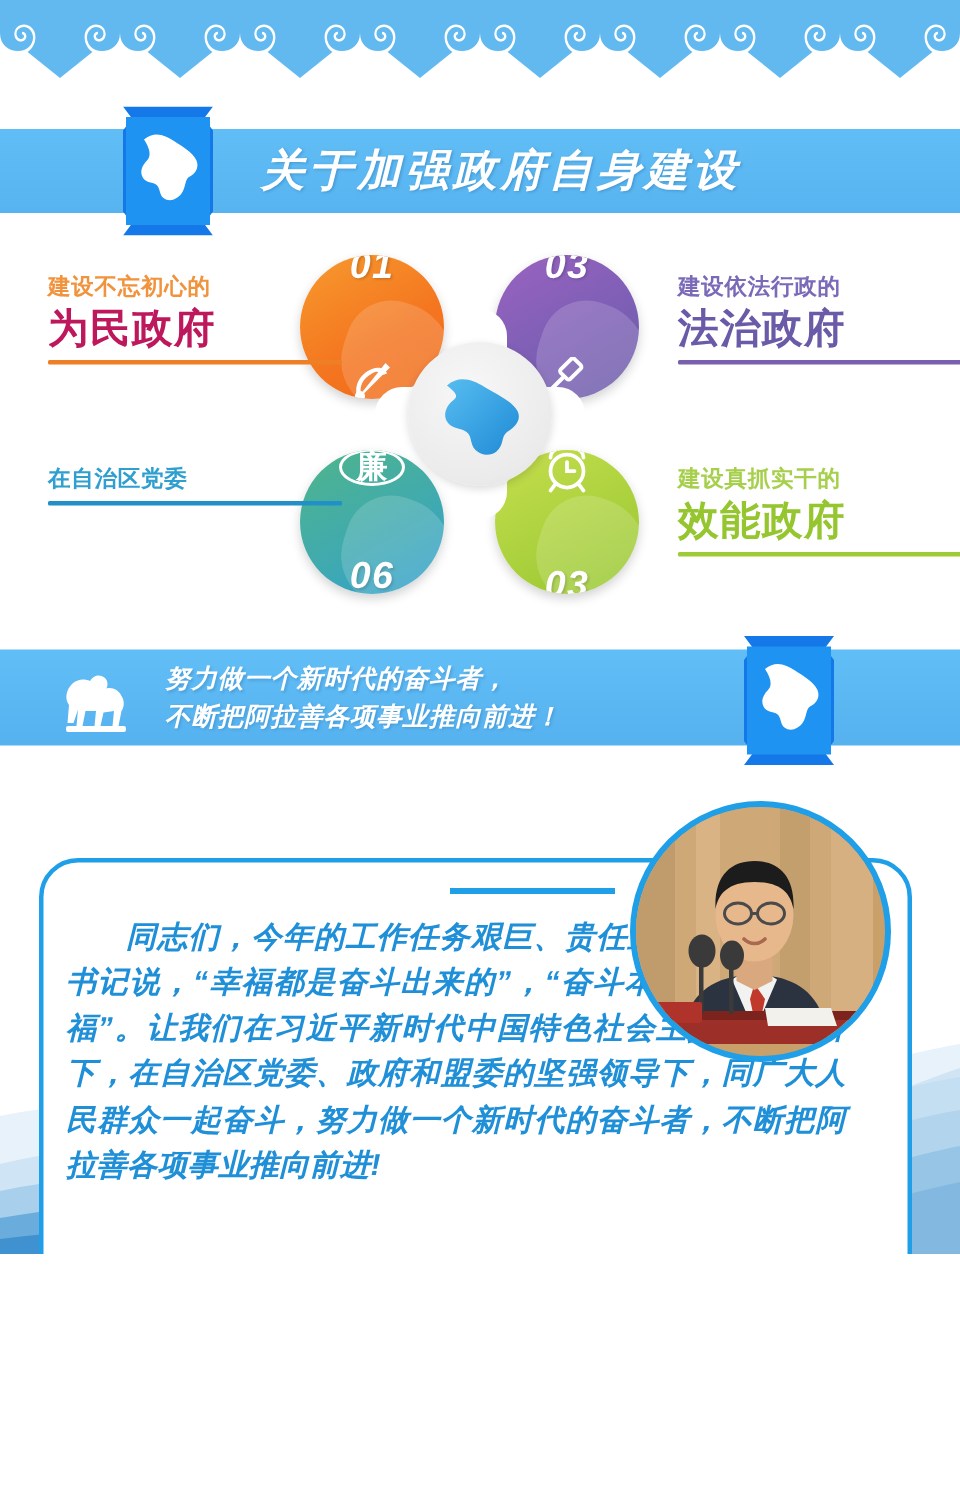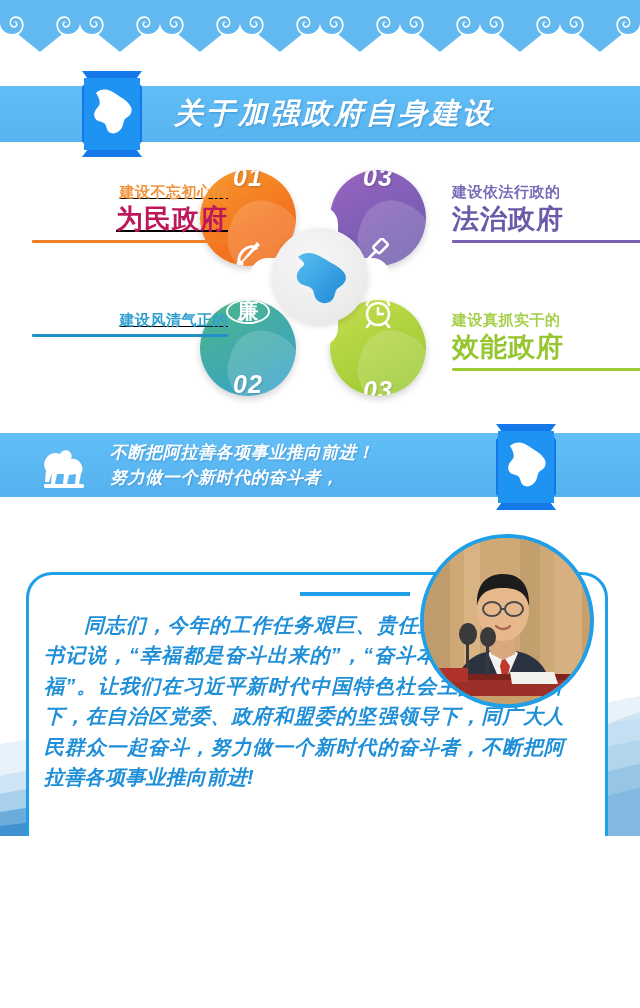--- a/index.html
+++ b/index.html
@@ -79,21 +79,21 @@
     box-shadow:0 2px 6px rgba(0,0,0,.14);z-index:6;
     display:flex;align-items:center;justify-content:center;
   }
   .white-link{position:absolute;background:#fff;z-index:5;}
 
   
   .qlabel{position:absolute;width:196px;}
   .qlabel .cap{font-size:15px;font-weight:bold;letter-spacing:.5px;line-height:1.1;}
   .qlabel .big{font-size:27px;font-weight:bold;letter-spacing:1px;line-height:1.15;margin-top:3px;}
   .qlabel .bar{height:3px;margin-top:5px;border-radius:1px;}
-  .lft{left:32px;text-align:right;text-decoration:underline;}
+  .lft{left:32px;text-align:left;}
   .rgt{left:452px;text-align:left;}
 
   
   .slogan{
     position:absolute;left:0;top:433px;width:640px;height:64px;z-index:4;
     background:linear-gradient(180deg,#62bef6 0%,#55b2ef 100%);
   }
   .slogan-row{
     position:absolute;left:0;top:428px;width:640px;height:74px;z-index:6;
     display:flex;align-items:center;
@@ -220,21 +220,21 @@
           </svg>
         </div>
       </div>
       <div class="gloss"></div>
     </div>
 
     <div class="circle c04">
       <div class="inner">
         <div class="lian">廉</div>
         <div class="rule"></div>
-        <div class="num">02</div>
+        <div class="num">06</div>
       </div>
       <div class="gloss"></div>
     </div>
 
     <div class="circle c03">
       <div class="inner">
         <div class="gi">
           <svg width="38" height="36" viewBox="0 0 38 36">
             <g fill="none" stroke="#fff" stroke-width="2.5" stroke-linecap="round">
               <circle cx="19" cy="20" r="11"></circle>
@@ -274,21 +274,21 @@
       <div class="bar" style="background:#ef7f24;"></div>
     </div>
 
     <div class="qlabel rgt" style="top:24px;">
       <div class="cap" style="color:#7b6ab8;">建设依法行政的</div>
       <div class="big" style="color:#6b5aa8;">法治政府</div>
       <div class="bar" style="background:#7a5fae;"></div>
     </div>
 
     <div class="qlabel lft" style="top:152px;">
-      <div class="cap" style="color:#2f9fd0;">建设风清气正的</div>
+      <div class="cap" style="color:#2f9fd0;">在自治区党委</div>
       <div class="bar" style="background:#2090c6;"></div>
     </div>
 
     <div class="qlabel rgt" style="top:152px;">
       <div class="cap" style="color:#a6cf4c;">建设真抓实干的</div>
       <div class="big" style="color:#95c62f;">效能政府</div>
       <div class="bar" style="background:#9ccb36;"></div>
     </div>
   </div>
 
@@ -298,22 +298,22 @@
       <svg width="56" height="50" viewBox="0 0 56 50">
         <path d="M8,30 C5,26 6,20 10,16 C13,13 18,12 22,14
                  C24,10 29,9 32,12 C34,14 34,17 33,19
                  C37,18 41,20 43,24 C45,27 45,31 43,34
                  L41,44 L37,44 L38,34 L31,35 L29,44 L25,44 L26,34
                  L19,34 L17,44 L13,44 L14,33 L11,42 L7,42 Z" fill="#fff"></path>
         <rect x="6" y="44" width="40" height="4" rx="1.4" fill="#fff"></rect>
       </svg>
     </div>
     <div class="slogan-text">
+      <div>努力做一个新时代的奋斗者，</div>
       <div>不断把阿拉善各项事业推向前进！</div>
-      <div>努力做一个新时代的奋斗者，</div>
     </div>
   </div>
   <div class="slogan-badge">
     <svg viewBox="0 0 72 86" width="72" height="86">
       <path d="M6,0 L66,0 L60,8 L66,16 L66,70 L60,78 L66,86 L6,86 L12,78 L6,70 L6,16 L12,8 Z" fill="#1478e8"></path>
       <rect x="8" y="7" width="56" height="72" fill="#1f93f2"></rect>
       <path d="M20,22 C27,16 34,19 40,23 C46,27 52,30 55,36
                C57,41 54,45 50,47 C47,49 48,54 45,58
                C42,62 37,64 33,61 C30,59 31,54 28,52
                C25,50 21,51 19,47 C17,43 19,39 22,36

